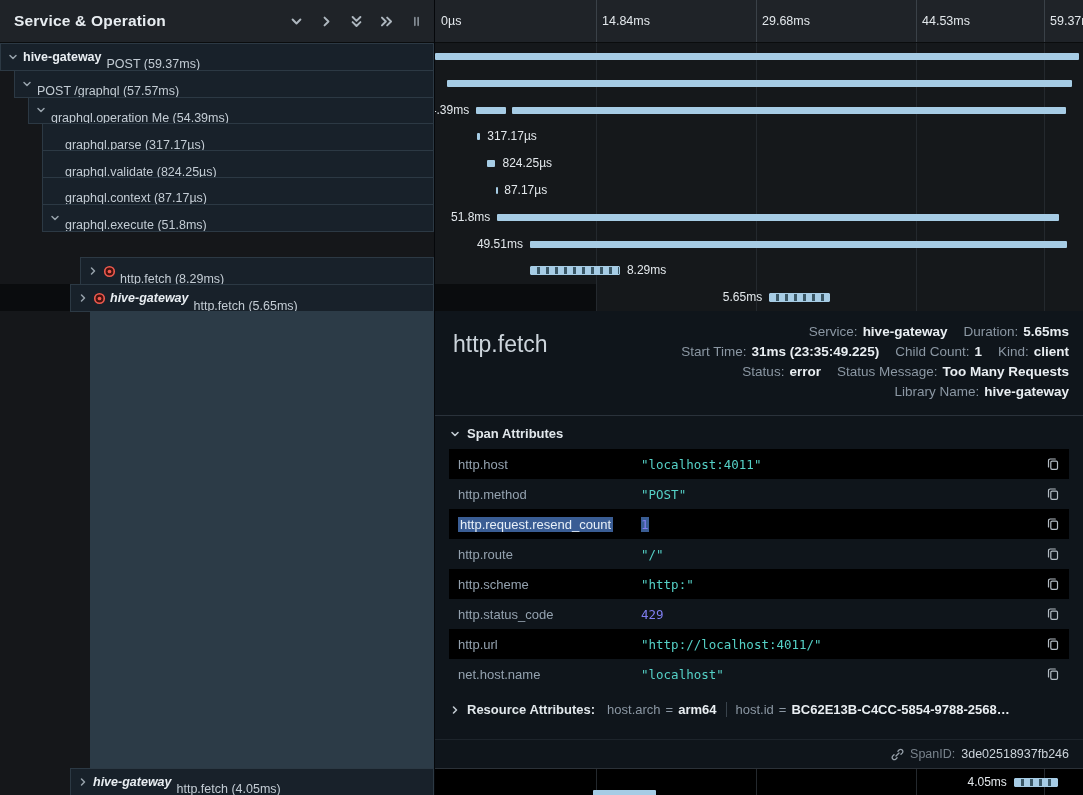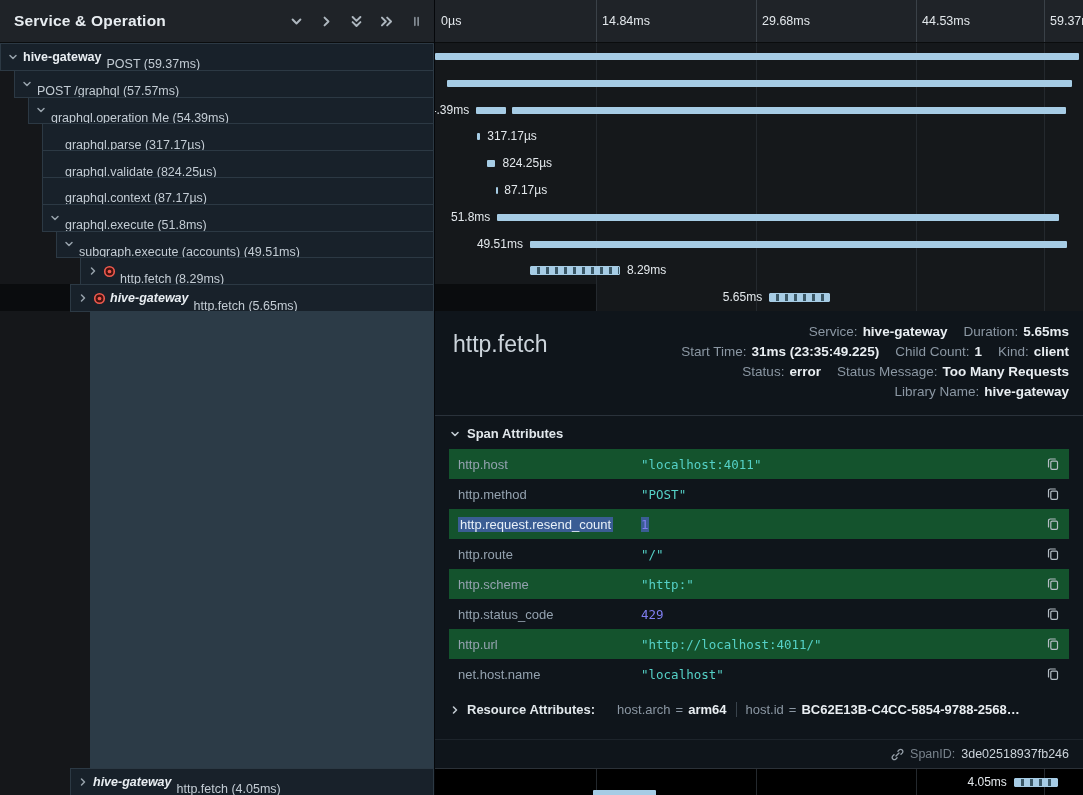--- a/index.html
+++ b/index.html
@@ -57,34 +57,34 @@
   .mpair{display:flex;gap:5px;white-space:nowrap;}
   .mlabel{color:#8b97a3;}
   .mvalue{font-weight:bold;color:#e9eef2;}
   .sectdiv{border-top:1px solid #2a323b;margin-top:4px;}
   .shead{display:flex;align-items:center;gap:7px;padding:10px 18px 8px 15px;font-size:13px;
          font-weight:bold;color:#e1e7eb;cursor:pointer;}
   .schev{display:flex;align-items:center;}
   .schev svg{width:10px;height:10px;stroke:#c0c9d0;fill:none;stroke-width:1.6;stroke-linecap:round;stroke-linejoin:round;}
   .attrs{margin:0 14px;}
   .arow{display:flex;align-items:center;height:30px;padding:0 9px;font-size:13px;box-sizing:border-box;}
-  .arow.odd{background:#14532d;}
+  .arow.odd{background:#000000;}
   .arow.even{background:#0f151b;}
   .akeycell{flex:0 0 183px;color:#94a2af;white-space:nowrap;overflow:hidden;}
   .akey.hl{background:#3a5d94;color:#e8f0f8;padding:1px 2px;}
   .avalcell{flex:1;font-family:"DejaVu Sans Mono",monospace;font-size:12.5px;white-space:nowrap;overflow:hidden;}
   .aval.string{color:#55d1c7;}
   .aval.number{color:#7f7ef0;}
   .aval.hl{background:#3a5d94;}
   .acopy{margin-left:auto;display:flex;cursor:pointer;}
   .acopy svg{width:14px;height:14px;stroke:#b3bcc4;stroke-width:1.2;fill:none;stroke-linecap:round;stroke-linejoin:round;}
   .rrow{display:flex;align-items:center;margin:13px 14px 0 15px;font-size:13px;white-space:nowrap;overflow:hidden;}
   .rrow .schev{margin-right:7px;}
   .rtitle{font-weight:bold;color:#e1e7eb;}
-  .ritems{display:flex;align-items:flex-start;margin-left:22px;}
+  .ritems{display:flex;align-items:flex-start;margin-left:12px;}
   .rkey{color:#8b97a3;}
   .req{color:#8b97a3;margin:0 5px;}
   .rval{font-weight:bold;color:#e9eef2;}
   .rsep{width:1px;height:15px;background:#39434c;margin:0 9px;}
   .sidrow{position:absolute;bottom:0;left:0;width:100%;box-sizing:border-box;padding:7px 14px;
           display:flex;justify-content:flex-end;align-items:center;gap:6px;font-size:12.5px;
           border-top:1px solid #1d242b;}
   .sid-icon{display:flex;}
   .sid-icon svg{width:13px;height:13px;stroke:#97a1aa;fill:none;stroke-width:1.2;stroke-linecap:round;}
   .sidlabel{color:#79838c;}
@@ -173,28 +173,20 @@
           <span class="tlabel">graphql.context (87.17µs)</span>
         </div>
         <div class="trow" style="top: 160.8px; left: 42px;">
           <span class="tchev">
             <svg viewBox="0 0 10 10">
               <polyline points="2,3.5 5,6.5 8,3.5"></polyline>
             </svg>
           </span>
           <span class="tlabel">graphql.execute (51.8ms)</span>
         </div>
-        <div class="trow" style="top: 187.6px; left: 56px;">
-          <span class="tchev">
-            <svg viewBox="0 0 10 10">
-              <polyline points="2,3.5 5,6.5 8,3.5"></polyline>
-            </svg>
-          </span>
-          <span class="tlabel">subgraph.execute (accounts) (49.51ms)</span>
-        </div>
         <div class="trow" style="top: 214.4px; left: 80px;">
           <span class="tchev">
             <svg viewBox="0 0 10 10">
               <polyline points="3.5,2 6.5,5 3.5,8"></polyline>
             </svg>
           </span>
           <span class="terr">
             <svg viewBox="0 0 12 12">
               <circle cx="6" cy="6" r="4.4" fill="#47120f" stroke="#ef5a4e" stroke-width="1.5"></circle>
               <circle cx="6" cy="6" r="1.7" fill="#ef5a4e"></circle>

